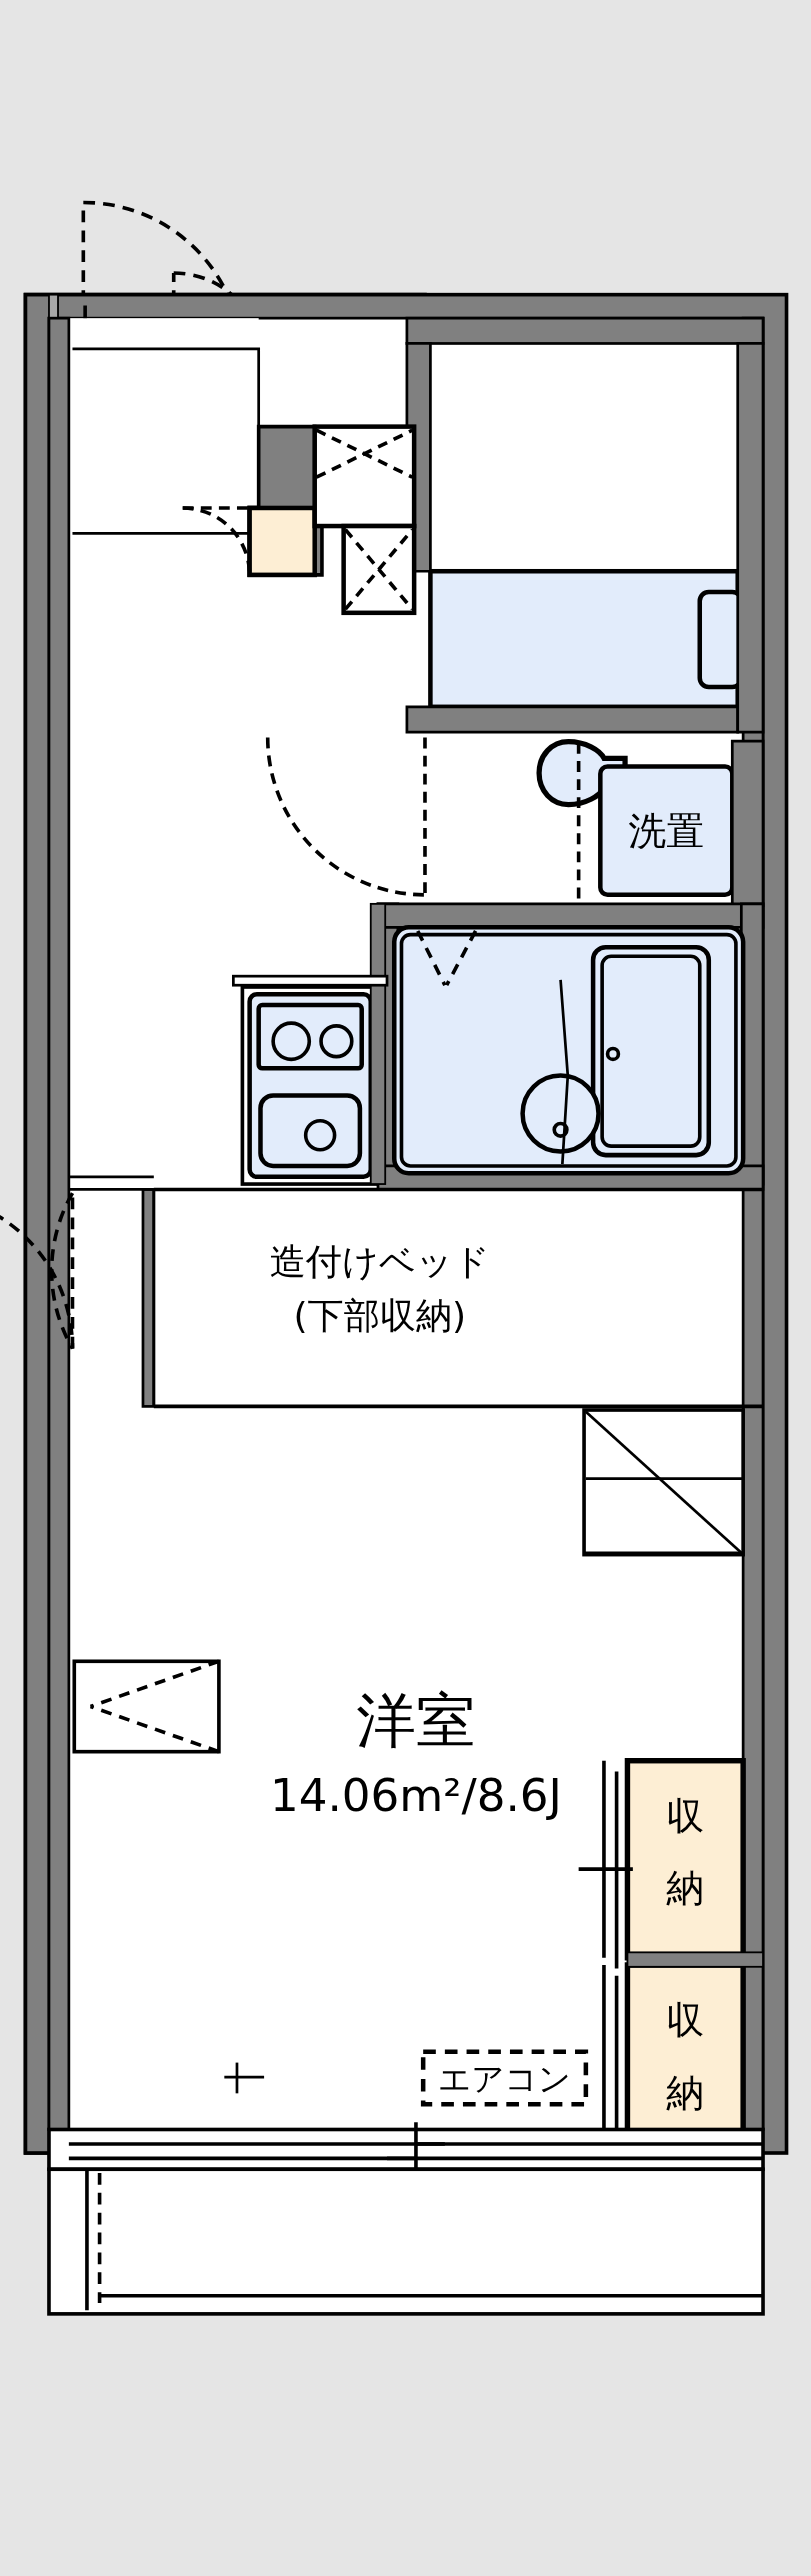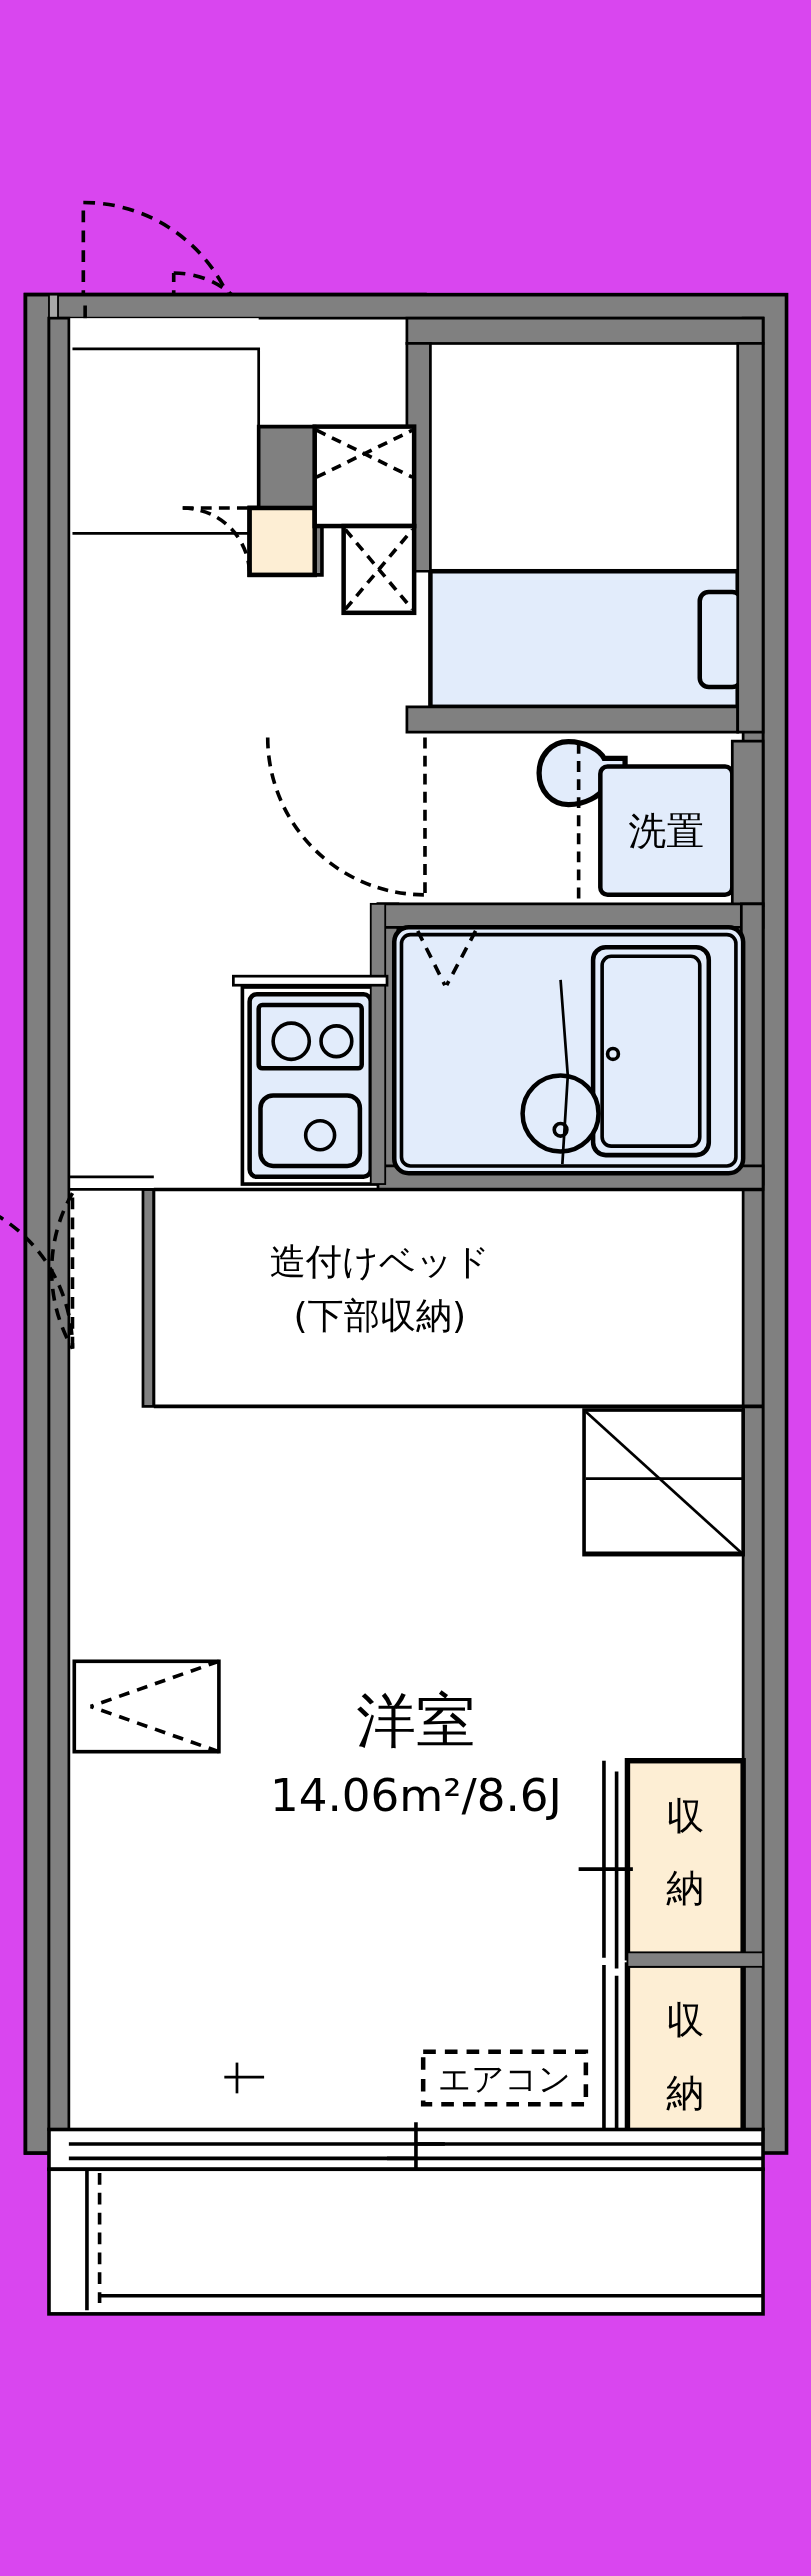--- a/index.html
+++ b/index.html
@@ -7,21 +7,21 @@
     padding: 0;
     background: #ffffff;
   }
   body {
     font-family: "Liberation Sans", sans-serif;
   }
   #root {
     position: relative;
     width: 812px;
     height: 2576px;
-    background: #d946ef;
+    background: #e5e5e5;
     overflow: hidden;
   }
   #plan-svg {
     position: absolute;
     left: 0;
     top: 0;
     width: 812px;
     height: 2576px;
     display: block;
   }

